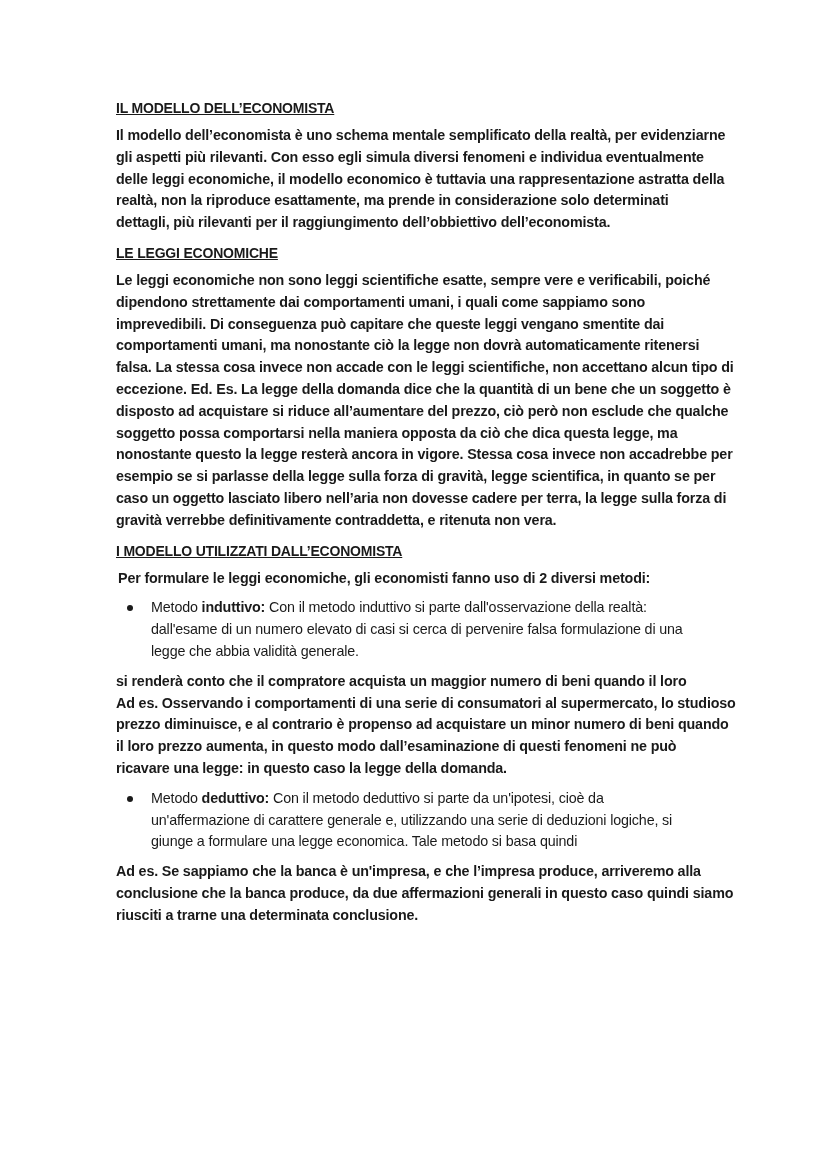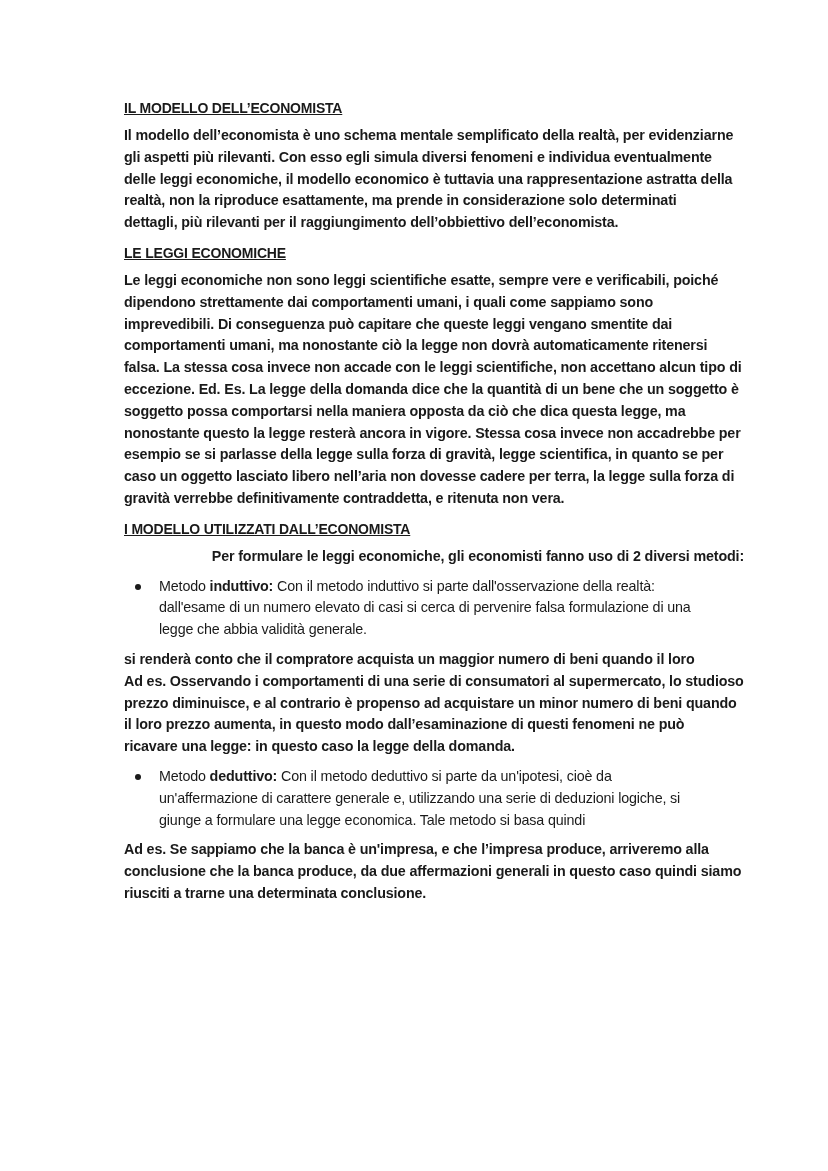--- a/index.html
+++ b/index.html
@@ -1,26 +1,26 @@
 <!DOCTYPE html>
 <html><head>
 <meta charset="utf-8">
 <style>
   html, body { margin: 0; padding: 0; background: #ffffff; }
   body { width: 828px; height: 1171px; position: relative; overflow: hidden;
          font-family: "Liberation Sans", sans-serif; color: #1a1a1a; }
-  .page { position: absolute; left: 124px; top: 97px; width: 620px; }
+  .page { position: absolute; left: 116px; top: 97px; width: 620px; }
   .heading { font-weight: bold; text-decoration: underline; font-size: 14px;
              line-height: 22px; margin: 0 0 6px 0; letter-spacing: -0.2px; }
   .para { font-size: 14.3px; line-height: 21.8px; margin: 0 0 8px 0; letter-spacing: -0.15px; font-weight: bold; }
   .line { display: block; white-space: nowrap; }
   .bullet-list { list-style: none; margin: 0 0 8px 0; padding: 0; }
   .bullet-item { position: relative; padding-left: 35px; font-size: 14.3px; line-height: 21.8px; letter-spacing: -0.15px; }
   .bullet-dot { position: absolute; left: 11px; top: 8px; width: 6px; height: 6px; border-radius: 50%; background: #1a1a1a; }
-  .intro { padding-left: 2px; text-align: right; }
+  .intro { padding-left: 2px; }
 </style>
 </head>
 <body>
 
 <div class="page">
 
   <div class="heading">IL MODELLO DELL’ECONOMISTA</div>
   <p class="para">
     <span class="line">Il modello dell’economista è uno schema mentale semplificato della realtà, per evidenziarne</span>
     <span class="line">gli aspetti più rilevanti. Con esso egli simula diversi fenomeni e individua eventualmente</span>
@@ -30,20 +30,21 @@
   </p>
 
   <div class="heading">LE LEGGI ECONOMICHE</div>
   <p class="para">
     <span class="line">Le leggi economiche non sono leggi scientifiche esatte, sempre vere e verificabili, poiché</span>
     <span class="line">dipendono strettamente dai comportamenti umani, i quali come sappiamo sono</span>
     <span class="line">imprevedibili. Di conseguenza può capitare che queste leggi vengano smentite dai</span>
     <span class="line">comportamenti umani, ma nonostante ciò la legge non dovrà automaticamente ritenersi</span>
     <span class="line">falsa. La stessa cosa invece non accade con le leggi scientifiche, non accettano alcun tipo di</span>
     <span class="line">eccezione. Ed. Es. La legge della domanda dice che la quantità di un bene che un soggetto è</span>
+    <span class="line">disposto ad acquistare si riduce all’aumentare del prezzo, ciò però non esclude che qualche</span>
     <span class="line">soggetto possa comportarsi nella maniera opposta da ciò che dica questa legge, ma</span>
     <span class="line">nonostante questo la legge resterà ancora in vigore. Stessa cosa invece non accadrebbe per</span>
     <span class="line">esempio se si parlasse della legge sulla forza di gravità, legge scientifica, in quanto se per</span>
     <span class="line">caso un oggetto lasciato libero nell’aria non dovesse cadere per terra, la legge sulla forza di</span>
     <span class="line">gravità verrebbe definitivamente contraddetta, e ritenuta non vera.</span>
   </p>
 
   <div class="heading">I MODELLO UTILIZZATI DALL’ECONOMISTA</div>
   <p class="para intro">
     <span class="line">Per formulare le leggi economiche, gli economisti fanno uso di 2 diversi metodi:</span>

